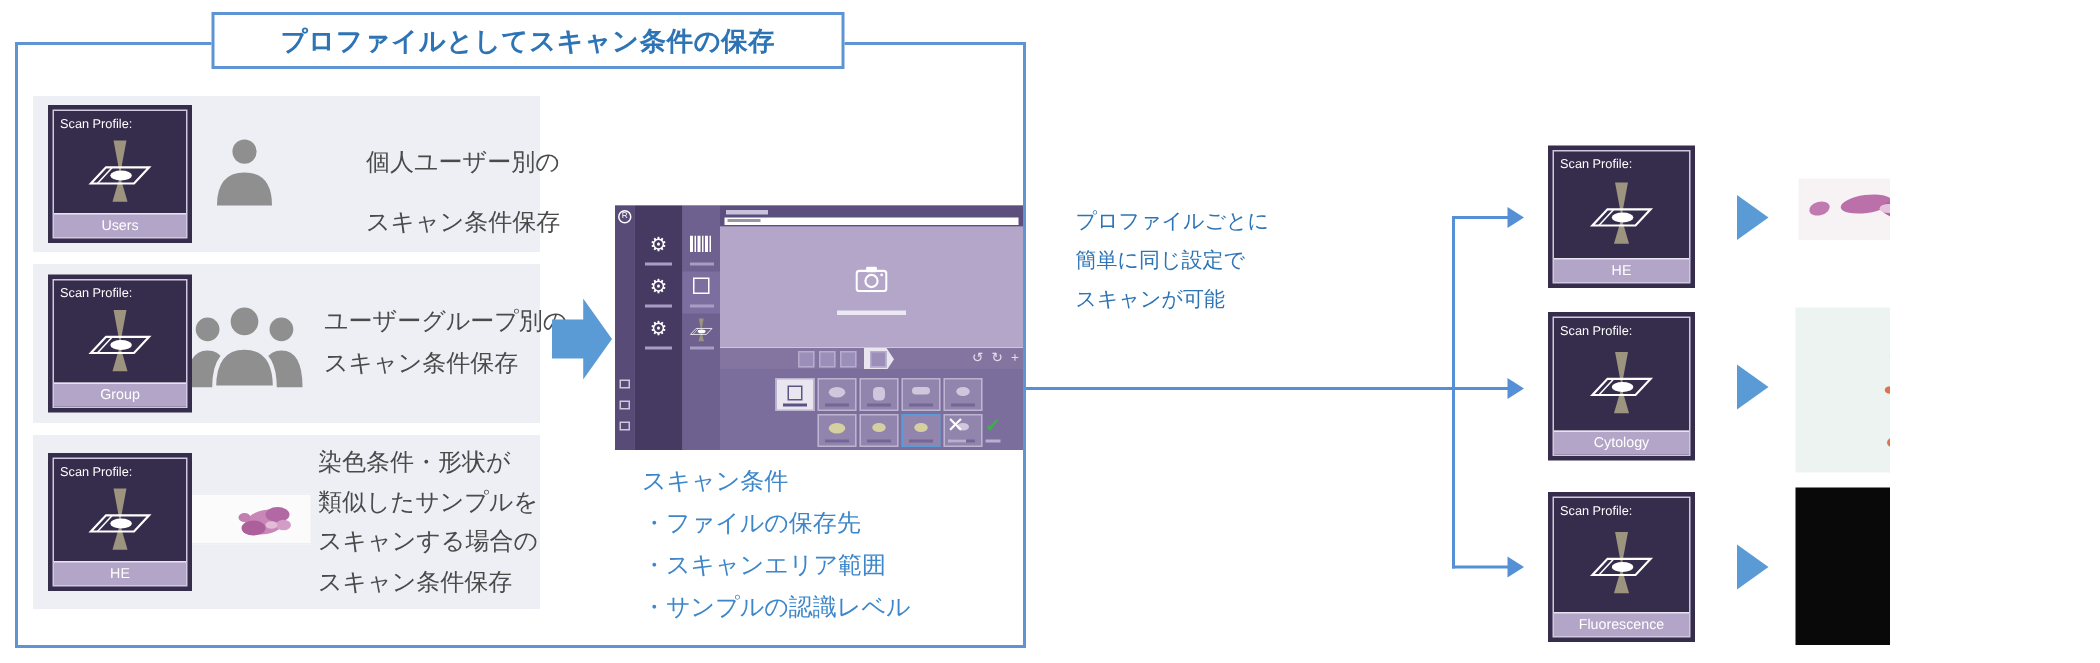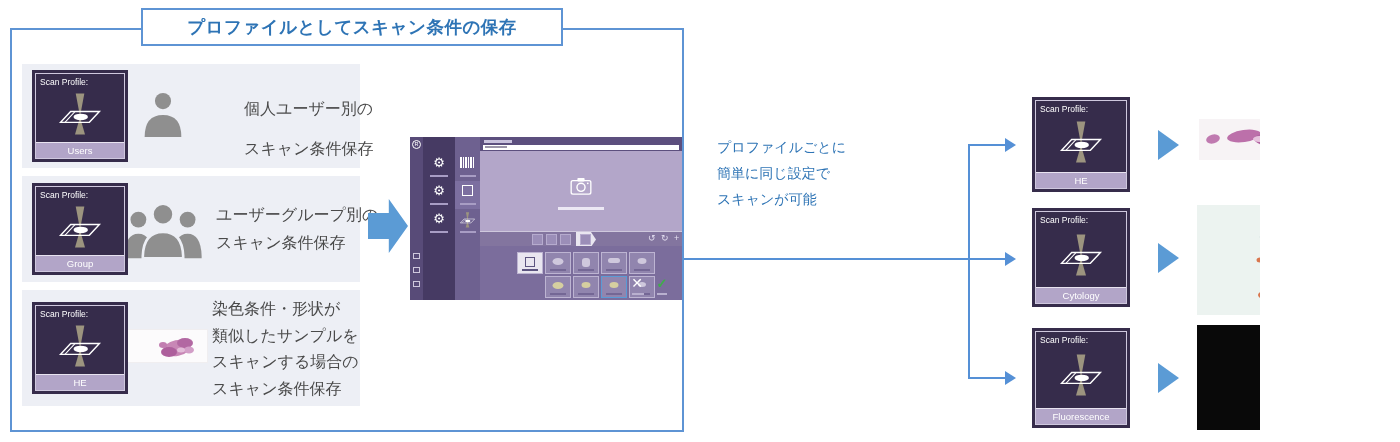--- a/index.html
+++ b/index.html
@@ -270,20 +270,26 @@
           <div class="tile-dot" style="width:8px;height:5px;"></div>
           <div class="tile-lbl"></div>
         </div>
       <div style="left:149px;top:29px;width:16px;height:16px;color:#fff;font-size:14px;line-height:16px;text-align:center;">✕</div>
       <div style="left:152px;top:47px;width:12px;height:2px;background:#b9b0cf;"></div>
       <div style="left:175px;top:31px;width:14px;height:14px;color:#3fae49;font-size:13px;font-weight:bold;line-height:14px;text-align:center;">✓</div>
       <div style="left:177px;top:47px;width:10px;height:2px;background:#b9b0cf;"></div>
     </div>
   </div>
 
+  <div class="scan-cond">
+    <div>スキャン条件</div>
+    <div>・ファイルの保存先</div>
+    <div>・スキャンエリア範囲</div>
+    <div>・サンプルの認識レベル</div>
+  </div>
 
   <div class="mid-note">
     <div>プロファイルごとに</div>
     <div>簡単に同じ設定で</div>
     <div>スキャンが可能</div>
   </div>
 
   <div class="cline" style="left:684px;top:258px;width:286px;height:2px;"></div>
   <div class="cline" style="left:968px;top:144px;width:2px;height:235px;"></div>
   <div class="cline" style="left:968px;top:144px;width:38px;height:2px;"></div>

